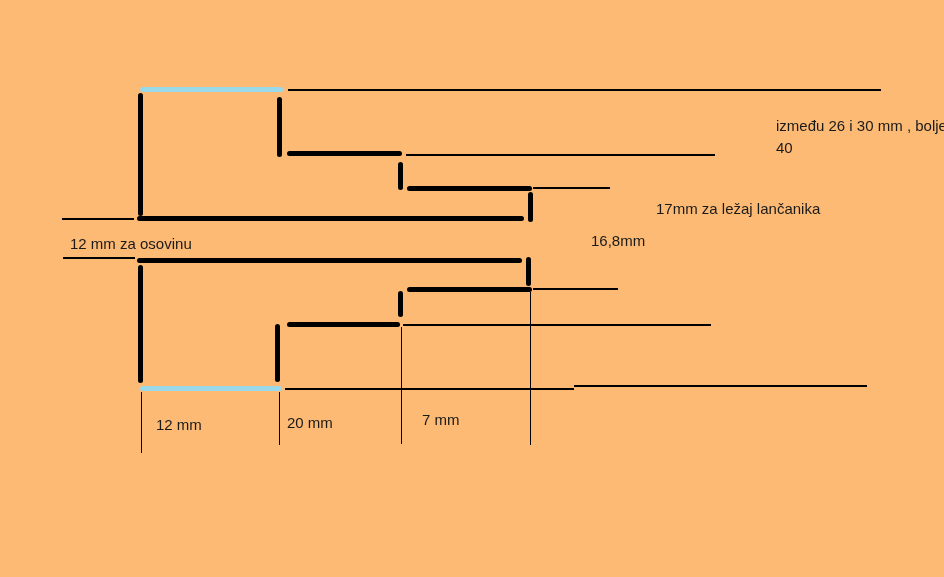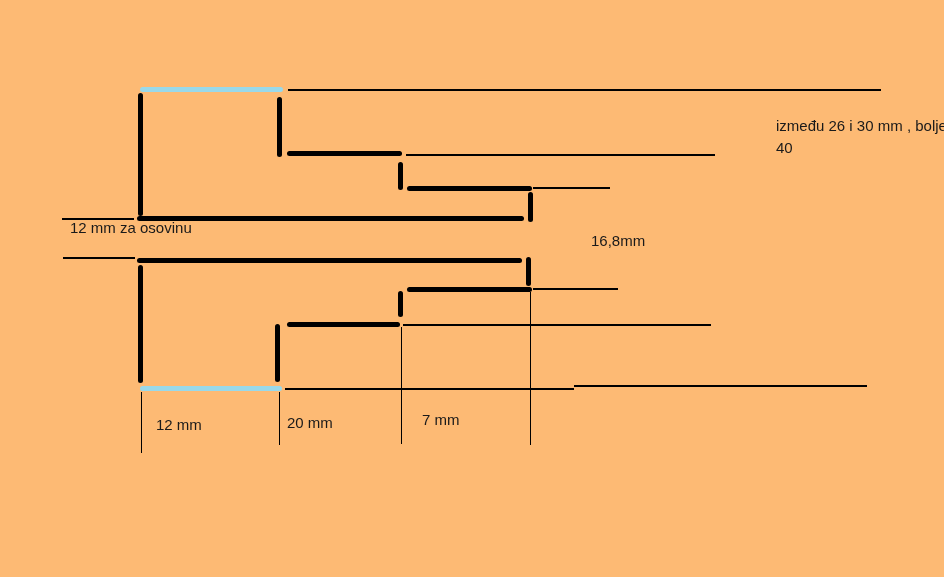--- a/index.html
+++ b/index.html
@@ -28,22 +28,23 @@
     white-space: nowrap;
     user-select: none;
   }
 </style>
 </head>
 <body>
 
 <div id="canvas" style="background: #fdba74;">
   <div class="lbl" style="left:776px; top:117px;">između 26 i 30 mm , bolje</div>
   <div class="lbl" style="left:776px; top:139px;">40</div>
+  <div class="lbl" style="left:656px; top:200px;">17mm za ležaj lančanika</div>
   <div class="lbl" style="left:591px; top:232px;">16,8mm</div>
-  <div class="lbl" style="left:70px; top:219px;text-align:center;">12 mm za osovinu</div>
+  <div class="lbl" style="left:70px; top:235px;text-align:center;">12 mm za osovinu</div>
   <div class="lbl" style="left:156px; top:416px;">12 mm</div>
   <div class="lbl" style="left:287px; top:414px;">20 mm</div>
   <div class="lbl" style="left:422px; top:411px;">7 mm</div>
 <div class="seg highlight" style="left: 140px; top: 87px; width: 143px; height: 5px; background: rgb(153, 217, 234);"></div>
     <div class="seg thin" style="left: 288px; top: 89px; width: 593px; height: 2px; background: rgb(0, 0, 0);"></div>
     <div class="seg thick" style="left: 138px; top: 93px; width: 5px; height: 123px; background: rgb(0, 0, 0);"></div>
     <div class="seg thick" style="left: 277px; top: 97px; width: 5px; height: 60px; background: rgb(0, 0, 0);"></div>
     <div class="seg thick" style="left: 287px; top: 151px; width: 115px; height: 5px; background: rgb(0, 0, 0);"></div>
     <div class="seg thin" style="left: 406px; top: 154px; width: 309px; height: 2px; background: rgb(0, 0, 0);"></div>
     <div class="seg thick" style="left: 398px; top: 162px; width: 5px; height: 28px; background: rgb(0, 0, 0);"></div>

